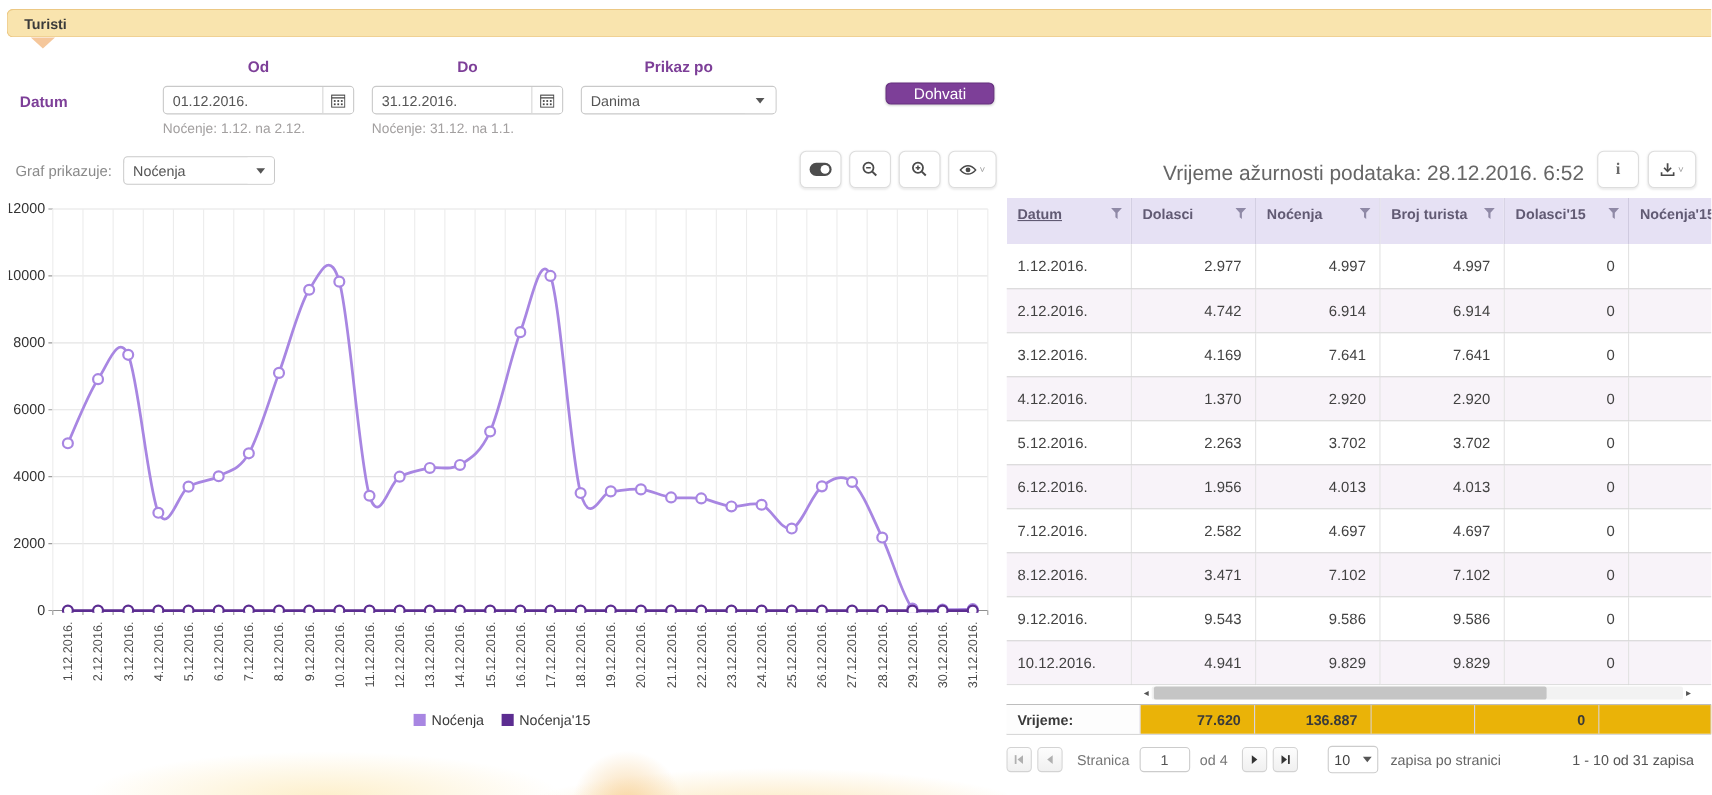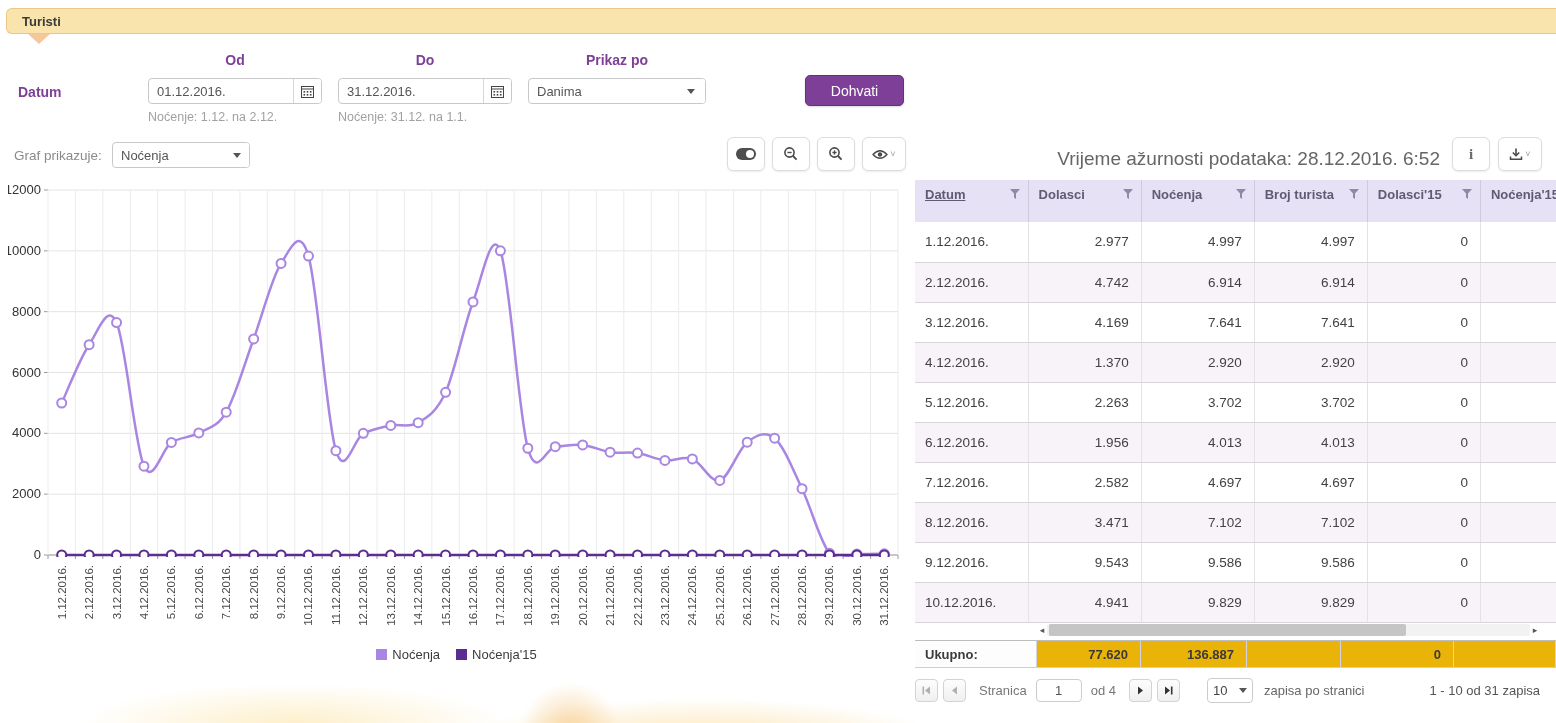--- a/index.html
+++ b/index.html
@@ -152,21 +152,21 @@
     </span>
   </div>
 
   <div class="z field" style="left:528px;top:78px;width:178px;">
     <input type="text" readonly="" value="Danima" style="">
     <span class="side-btn" style="border-left:none;">
       <span class="sel-arrow"></span>
     </span>
   </div>
 
-  <button class="z btn-primary" style="left:805px;top:75px;width:99px;height:31px;">Dohvati</button>
+  <button class="z btn-primary" style="left:805px;top:75px;width:99px;height:20px;">Dohvati</button>
 
   <div class="z hint" style="left:148px;top:110px;">Noćenje: 1.12. na 2.12.</div>
   <div class="z hint" style="left:338px;top:110px;">Noćenje: 31.12. na 1.1.</div>
 
   <div class="z gray-label" style="left:14px;top:148px;">Graf prikazuje:</div>
   <div class="z field" style="left:112px;top:142px;width:138px;">
     <input type="text" readonly="" value="Noćenja" style="">
     <span class="side-btn" style="border-left:none;width:24px;">
       <span class="sel-arrow"></span>
     </span>
@@ -522,21 +522,21 @@
 
   <div class="z hscroll" style="left:1037px;top:622px;width:503px;">
     <span class="arrow">◂</span>
     <span class="track">
       <span class="thumb"></span>
     </span>
     <span class="arrow">▸</span>
   </div>
 
   <div id="totals" class="z totals" style="left:915px;top:640px;width:641px;">
-      <div>Ukupno:</div>
+      <div>Vrijeme:</div>
       <div>77.620</div>
       <div>136.887</div>
       <div></div>
       <div>0</div>
       <div></div>
     </div>
 
   <div class="z pager" style="left:915px;top:678px;width:625px;">
     <span class="pg-btn disabled">
       <svg width="11" height="11" viewBox="0 0 11 11">

